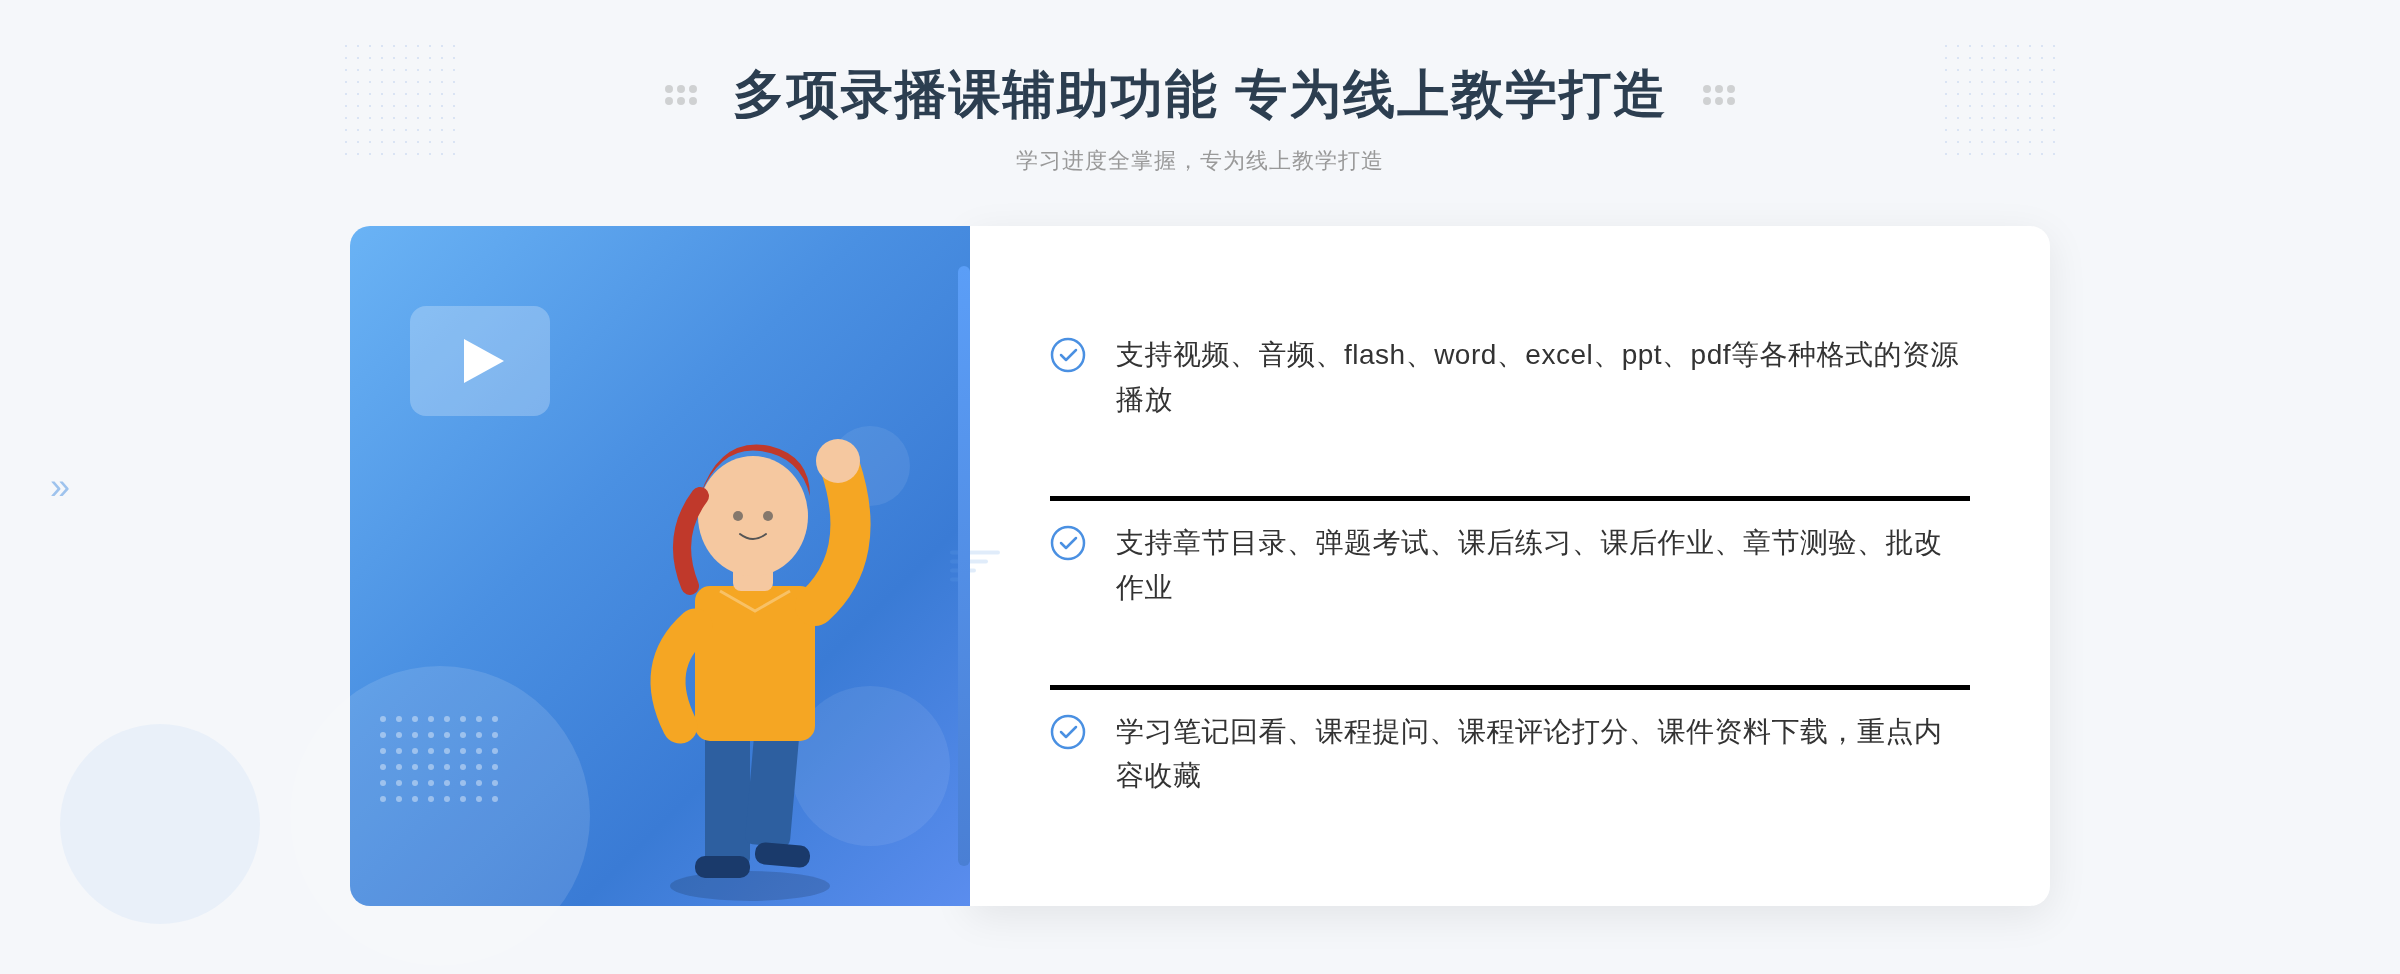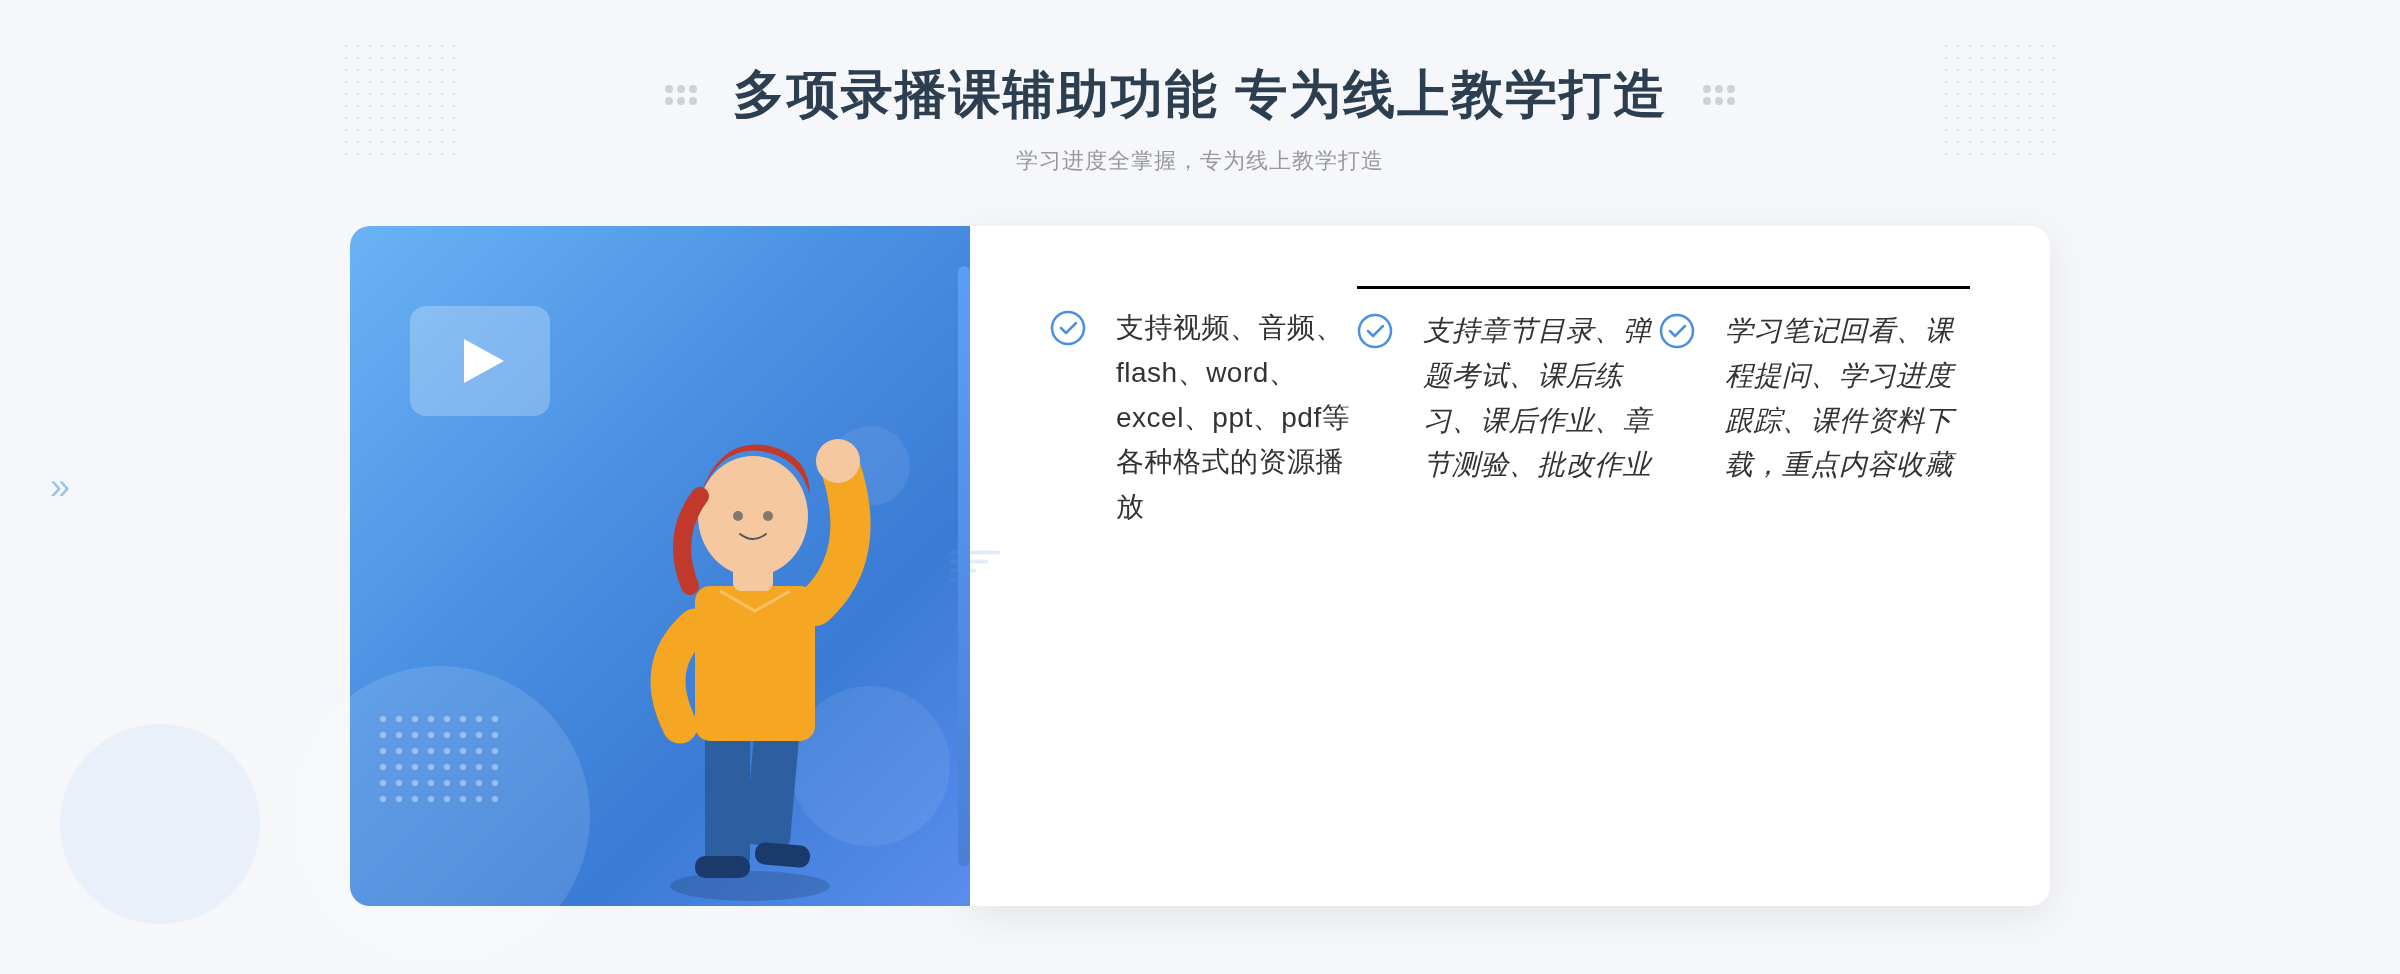--- a/index.html
+++ b/index.html
@@ -110,21 +110,21 @@
     }
 
     
     .features-panel {
       flex: 1;
       background: white;
       border-radius: 0 20px 20px 0;
       padding: 60px 80px;
       box-shadow: 0 10px 40px rgba(0,0,0,0.08);
       display: flex;
-      flex-direction: row;
+      flex-direction: column;
       justify-content: space-around;
     }
 
     
     .accent-bar {
       position: absolute;
       right: 0;
       top: 40px;
       bottom: 40px;
       width: 12px;
@@ -135,22 +135,21 @@
 
     
     .feature-item {
       display: flex;
       align-items: flex-start;
       gap: 30px;
       padding: 20px 0;
     }
 
     .feature-item + .feature-item {
-      border-top: 3px solid #000000;
-      font-style: italic;
+      border-top: 5px solid #000000;
     }
 
     .check-icon {
       width: 36px;
       height: 36px;
       flex-shrink: 0;
       margin-top: 4px;
     }
 
     .check-icon svg {
@@ -458,20 +457,20 @@
         <p class="feature-text">支持章节目录、弹题考试、课后练习、课后作业、章节测验、批改作业</p>
       </div>
 
       <div class="feature-item">
         <div class="check-icon">
           <svg viewBox="0 0 36 36" fill="none" xmlns="http://www.w3.org/2000/svg">
             <circle cx="18" cy="18" r="16" stroke="#4a90e2" stroke-width="2.5"></circle>
             <path d="M11 18 L16 23 L26 13" stroke="#4a90e2" stroke-width="2.5" stroke-linecap="round" stroke-linejoin="round"></path>
           </svg>
         </div>
-        <p class="feature-text">学习笔记回看、课程提问、学习进度跟踪、课件资料下载，重点内容收藏</p>
+        <p class="feature-text">学习笔记回看、课程提问、课程评论打分、课件资料下载，重点内容收藏</p>
       </div>
 
 
     </div>
   </div>
 
 </div>
 
 </body></html>

